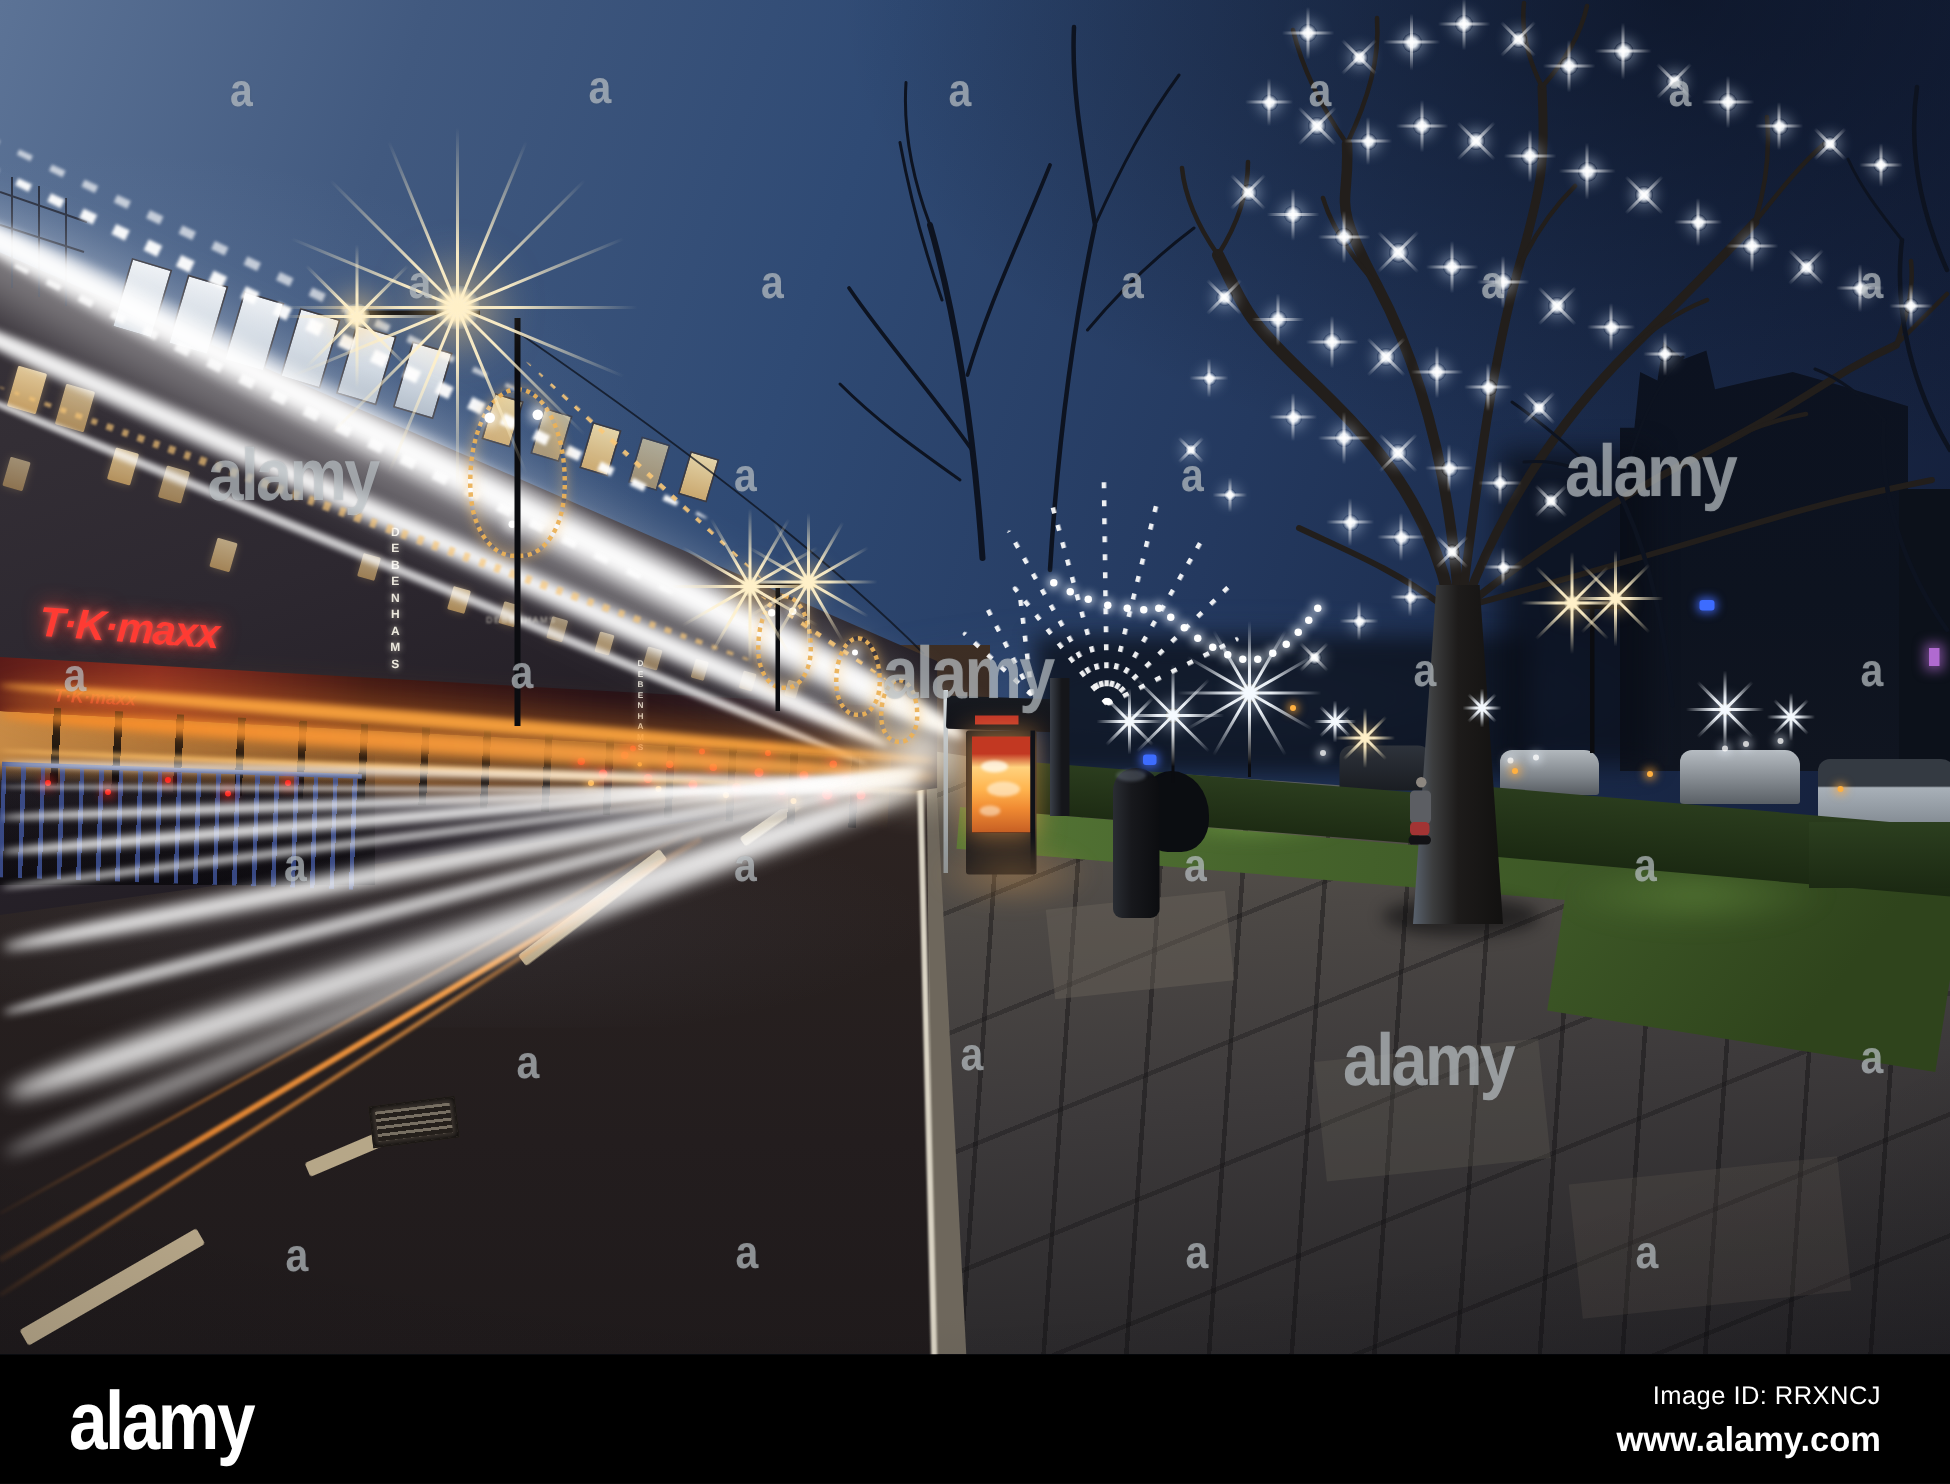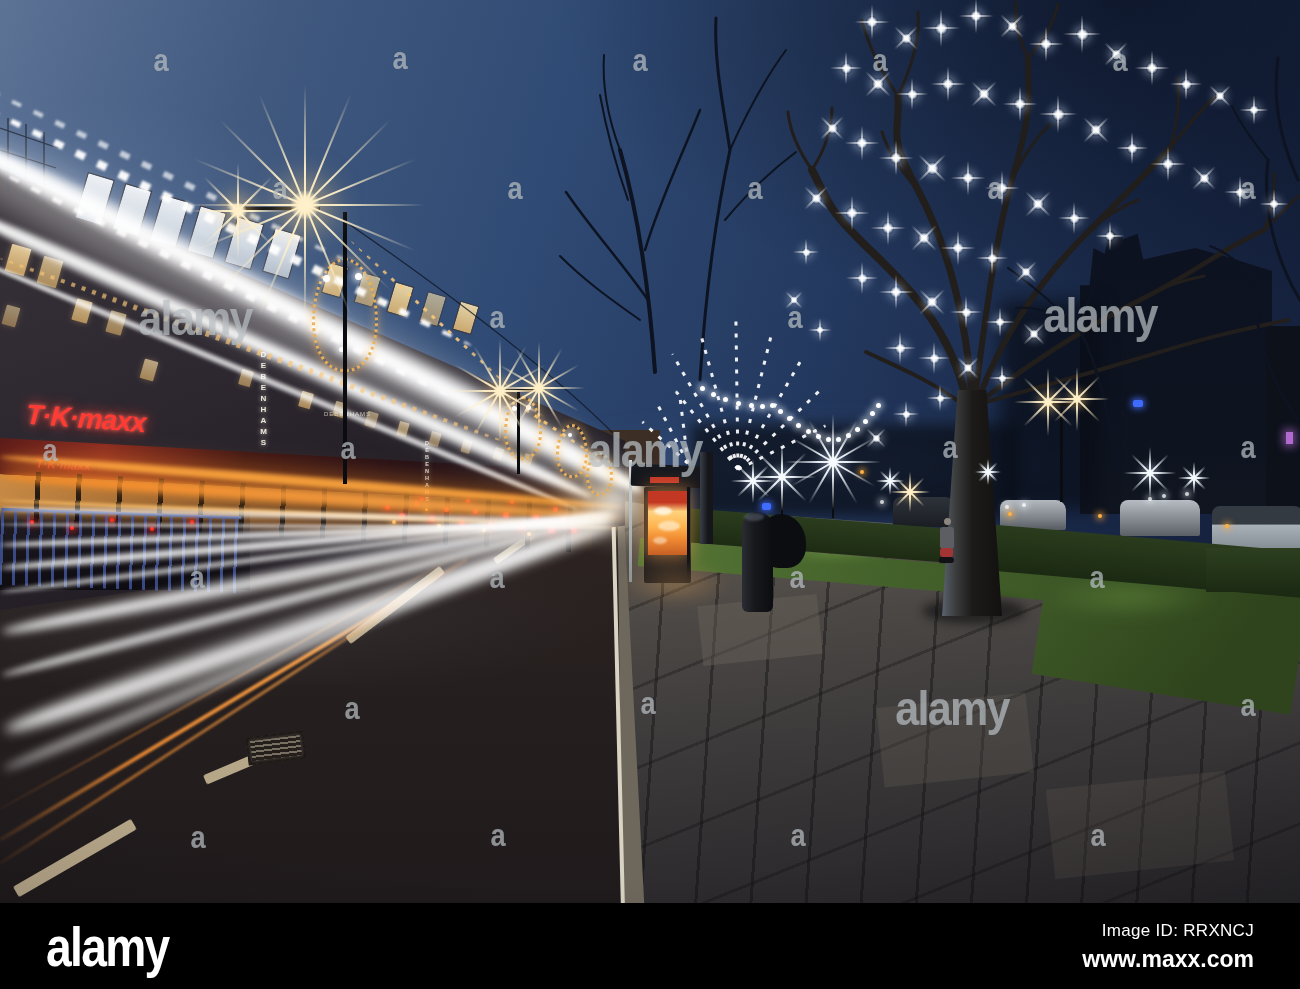--- a/index.html
+++ b/index.html
@@ -650,16 +650,16 @@
         <span class="wm" style="left: 498px; top: 835px;">a</span>
         <span class="wm" style="left: 798px; top: 835px;">a</span>
         <span class="wm" style="left: 1098px; top: 835px;">a</span>
       </div>
   </div>
 
   <div id="footer">
     <div id="logo">alamy</div>
     <div id="fright">
       <div id="imageid">Image ID: RRXNCJ</div>
-      <div id="url">www.maxx.com</div>
+      <div id="url">www.alamy.com</div>
     </div>
   </div>
 </div>
 
 </body></html>

